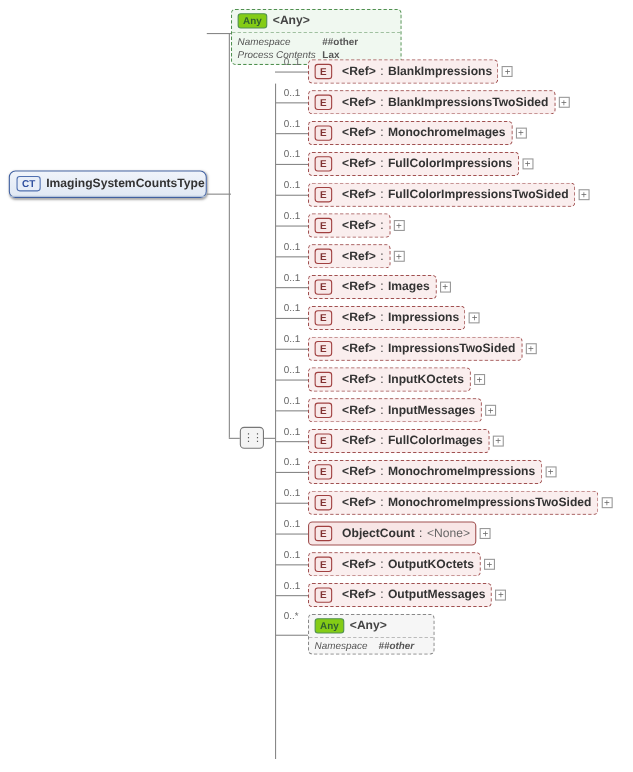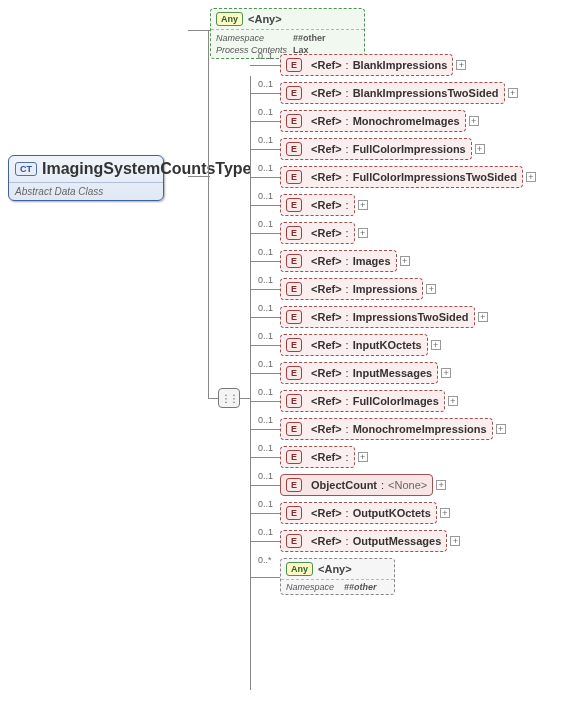--- a/index.html
+++ b/index.html
@@ -11,21 +11,21 @@
     height: 702px;
     position: relative;
     overflow: hidden;
   }
   
   
   .root-box {
     position: absolute;
     left: 8px;
     top: 155px;
-    width: 156px;
+    width: 180px;
     border: 1px solid #4060a0;
     border-radius: 6px;
     background: linear-gradient(#f0f4fa, #e0e8f4);
     box-shadow: 1px 1px 2px #aaa;
   }
   .root-header {
     display: flex;
     align-items: center;
     padding: 4px 6px;
     border-bottom: 1px solid #b0c0d8;
@@ -41,24 +41,24 @@
     border-radius: 3px;
     margin-right: 5px;
   }
   .badge-e {
     border-color: #a04040;
     background: #f8e8e8;
     color: #803030;
   }
   .badge-any {
     border-color: #509050;
-    background: #fef9c3;
+    background: #84cc16;
     color: #306030;
   }
-  .root-title { font-weight: bold; color: #333; font-size: 16px; }
+  .root-title { font-weight: bold; color: #333; font-size: 11px; }
   .root-sub {
     padding: 3px 6px;
     font-size: 10px;
     font-style: italic;
     color: #666;
   }
   
   
   .any-box {
     position: absolute;
@@ -234,21 +234,20 @@
   }
 </style>
 </head>
 <body>
 
 <div class="root-box">
   <div class="root-header">
     <span class="badge">CT</span>
     <span class="root-title">ImagingSystemCountsType</span>
   </div>
-  <div class="root-sub">Abstract Data Class</div>
 </div>
 
 <div class="any-box">
   <div class="any-header">
     <span class="badge badge-any">Any</span>
     <span class="any-title">&lt;Any&gt;</span>
   </div>
   <div class="any-meta">
     <span>Namespace</span>
     <b>##other</b>
@@ -418,20 +417,21 @@
       </div>
       <span class="expand">+</span>
     </div>
     <div class="child">
       <div class="child-hline"></div>
       <div class="card-label">0..1</div>
       <div class="child-box">
         <span class="badge badge-e">E</span>
         <span class="ref-label">&lt;Ref&gt;</span>
         <span class="ref-sep">   : </span>
+        <span class="ref-name">MonochromeImpressionsTwoSided</span>
       </div>
       <span class="expand">+</span>
     </div>
     <div class="child">
       <div class="child-hline"></div>
       <div class="card-label">0..1</div>
       <div class="child-box solid">
         <span class="badge badge-e">E</span>
         <span class="ref-name">ObjectCount</span>
         <span class="ref-sep"> : </span>

